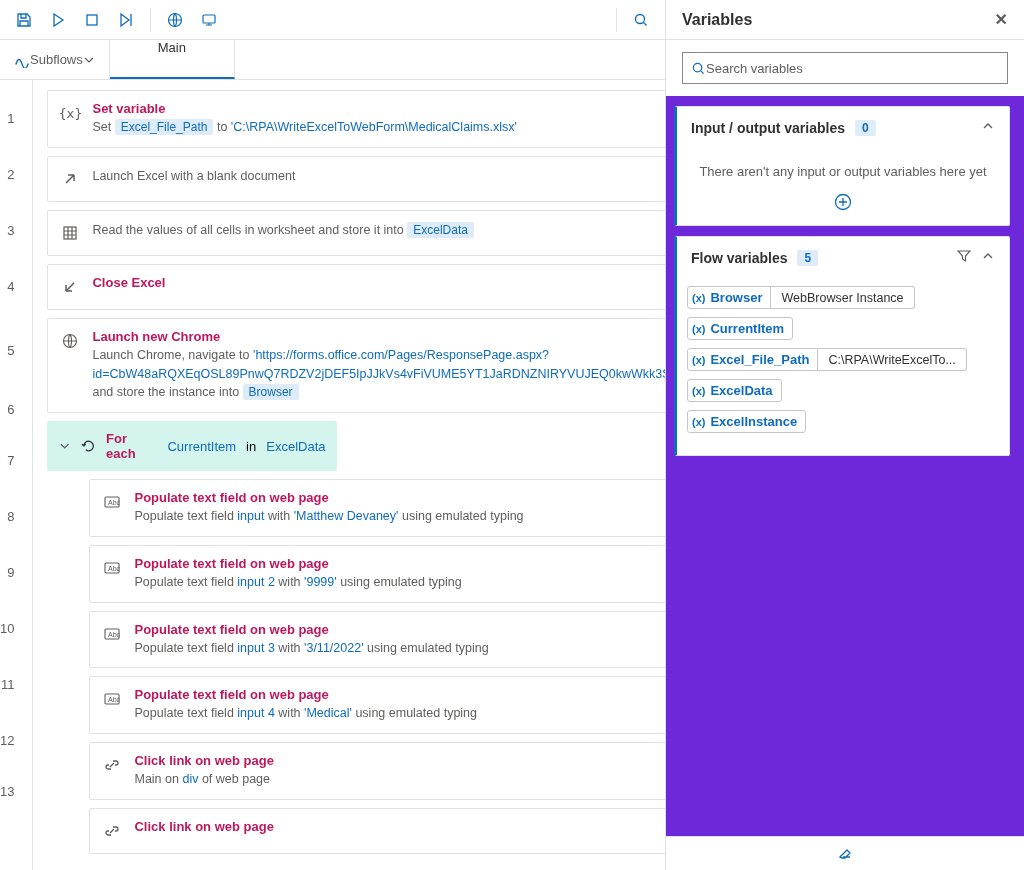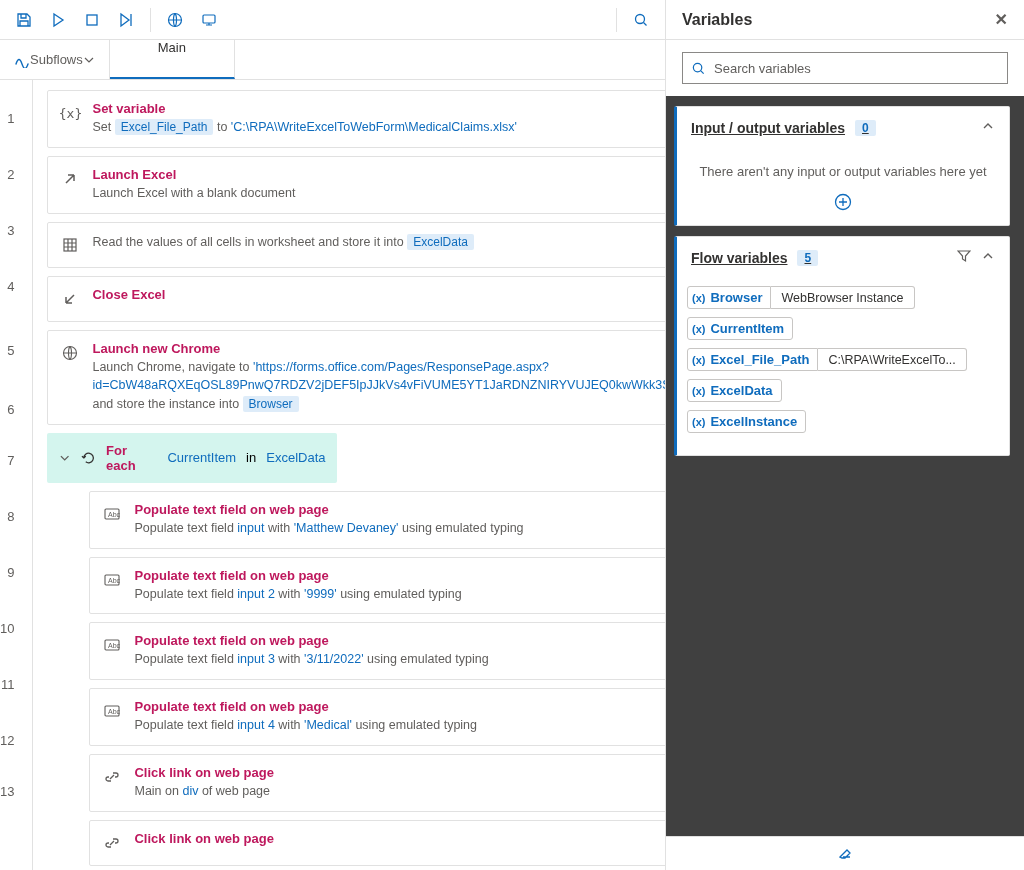--- a/index.html
+++ b/index.html
@@ -16,21 +16,21 @@
   .left-pane {
     width: 666px;
     display: flex;
     flex-direction: column;
     border-right: 1px solid #e1e1e1;
   }
   .right-pane {
     width: 358px;
     display: flex;
     flex-direction: column;
-    background: #404040;
+    background: #6d28d9;
   }
   
   .toolbar {
     height: 40px;
     display: flex;
     align-items: center;
     padding: 0 10px;
     border-bottom: 1px solid #e1e1e1;
     gap: 6px;
   }
@@ -160,21 +160,20 @@
   }
   .vars-search {
     padding: 12px 16px;
     background: #fff;
   }
   .vars-search-box {
     display: flex; align-items: center;
     border: 1px solid #8a8886;
     height: 32px;
     padding: 0 8px;
-    gap: 8px;
     background: #fff;
   }
   .vars-search-box input {
     border: none; outline: none;
     flex: 1;
     font-size: 13px;
     color: #323130;
   }
   .vars-search-box input::placeholder { color: #605e5c; }
 
@@ -184,21 +183,20 @@
     border-left: 3px solid #0f6cbd;
     border-radius: 2px;
     background: #fff;
   }
   .vars-section-hdr {
     display: flex; align-items: center;
     padding: 12px 14px;
     gap: 10px;
     font-size: 14px;
     font-weight: 600;
-    text-decoration: underline;
   }
   .count-badge {
     background: #deecf9;
     color: #0f6cbd;
     border-radius: 2px;
     padding: 1px 7px;
     font-size: 12px;
     font-weight: 600;
   }
   .hdr-spacer { flex: 1; }
@@ -362,21 +360,20 @@
         </div>
       </div>
 
       <div class="step-card">
         <div class="step-icon">
           <svg width="18" height="18" viewBox="0 0 18 18">
               <path fill="none" stroke="currentColor" stroke-width="1.5" d="M5 13L13 5 M13 5H7 M13 5v6"></path>
             </svg>
         </div>
         <div class="step-body">
-          <div class="step-title">Launch Excel</div>
           <div class="step-desc">Launch Excel with a blank document</div>
         </div>
       </div>
 
       <div class="step-card">
         <div class="step-icon">
           <svg width="16" height="16" viewBox="0 0 16 16">
               <rect x="2" y="2" width="12" height="12" fill="none" stroke="currentColor" stroke-width="1.2"></rect>
               <path stroke="currentColor" stroke-width="1.2" d="M2 6h12 M2 10h12 M6 2v12 M10 2v12"></path>
             </svg>

